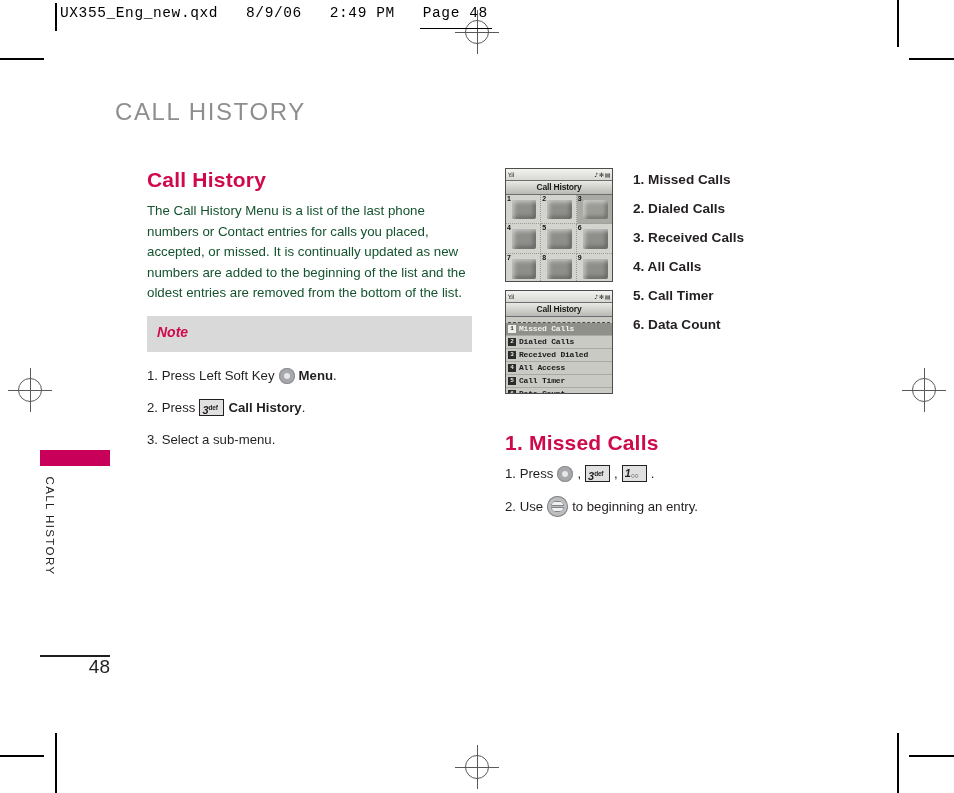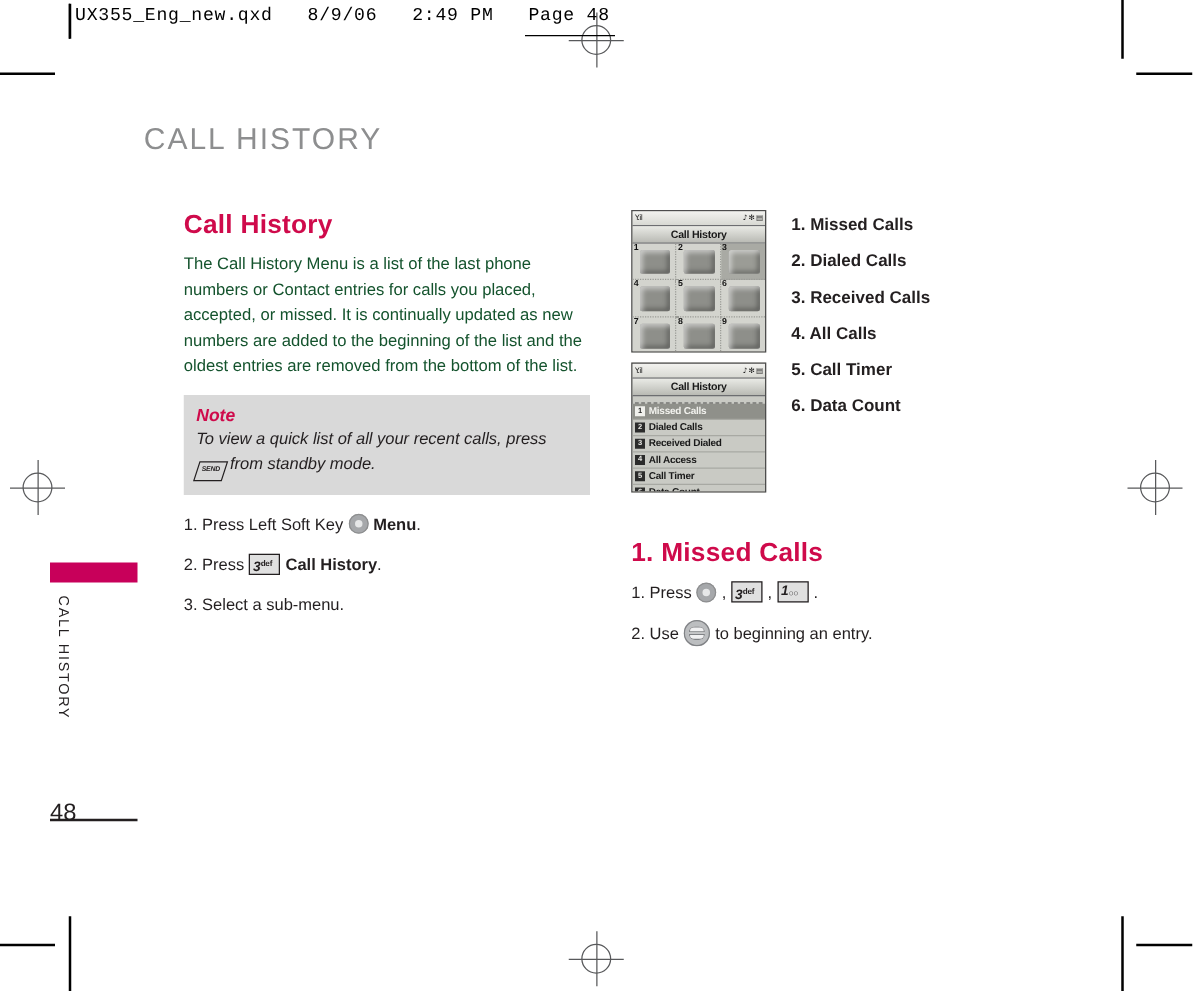--- a/index.html
+++ b/index.html
@@ -34,21 +34,21 @@
   
   #side-tab-bar{position:absolute;left:40px;top:450px;width:70px;height:16px;background:#c8005a;}
   #side-tab-text{
     position:absolute;left:-15px;top:520px;width:130px;
     text-align:center;
     font-size:11.5px;letter-spacing:1.4px;color:#231f20;
     transform:rotate(90deg);transform-origin:center center;
     white-space:nowrap;
   }
   #folio-rule{position:absolute;left:40px;top:655px;width:70px;height:1.5px;background:#231f20;}
-  #folio{position:absolute;left:40px;top:640px;width:70px;font-size:19px;color:#231f20;}
+  #folio{position:absolute;left:40px;top:656px;width:70px;text-align:right;font-size:19px;color:#231f20;}
 
   
   #col-left{position:absolute;left:147px;top:168px;width:325px;}
   #col-right{position:absolute;left:505px;top:168px;width:350px;}
 
   h1.sect{
     font-size:21px;color:#cf0a4b;font-weight:bold;margin:0 0 9px 0;letter-spacing:0.2px;
   }
   p.body{
     font-size:13.3px;line-height:1.55;margin:0 0 12px 0;color:#14532d;
@@ -141,21 +141,21 @@
   .ph-cell .idx{position:absolute;left:1px;top:0px;font-size:7px;font-weight:bold;color:#111;z-index:3;}
   .ph-cell .art{
     position:absolute;left:6px;top:5px;right:4px;bottom:4px;
     background:#8e8f8a;border-radius:2px;
     box-shadow:inset 2px 2px 4px rgba(255,255,255,.55), inset -2px -2px 4px rgba(0,0,0,.35);
   }
   .ph-cell.sel{background:#a9aaa4;}
   .ph-cell.sel .art{background:#9b9c96;}
 
   .ph-dash{height:5px;border-bottom:1px dashed #4d4d4d;margin:0 2px;}
-  .ph-rows{background:#c9cac4;}
+  .ph-rows{background:#c9cac4;font-family:Liberation Mono, monospace;}
   .ph-row{
     height:12px;line-height:12px;display:flex;align-items:center;
     border-bottom:1px solid #a8a9a3;padding-left:2px;
   }
   .ph-row .num{
     display:inline-block;width:8px;height:8px;line-height:8px;text-align:center;
     background:#2b2b2b;color:#e8e8e4;font-size:6px;font-weight:bold;margin-right:3px;
   }
   .ph-row .lbl{font-size:8px;font-weight:bold;color:#1a1a1a;letter-spacing:-0.2px;}
   .ph-row.hl{background:#8f908a;}
@@ -207,25 +207,20 @@
 <div id="folio">48</div>
 
 <div id="col-left">
 
   <h1 class="sect">Call History</h1>
 
   <p class="body">The Call History Menu is a list of the last phone numbers or Contact entries for calls you placed, accepted, or missed. It is continually updated as new numbers are added to the beginning of the list and the oldest entries are removed from the bottom of the list.</p>
 
   <div id="note-box">
     <div class="note-title">Note</div>
-    <div class="note-body">
-      <span>To view a quick list of all your recent calls, press</span>
-      <br>
-      <span class="key-send"><span>SEND</span></span><span>from standby mode.</span>
-    </div>
   </div>
 
 
   <div class="step">
     <span class="t">1.</span>
       <span class="t">&nbsp;</span>
       <span class="t">Press Left Soft Key</span>
       <span class="key-soft"></span>
       <b>Menu</b>
       <span class="t">.</span>

